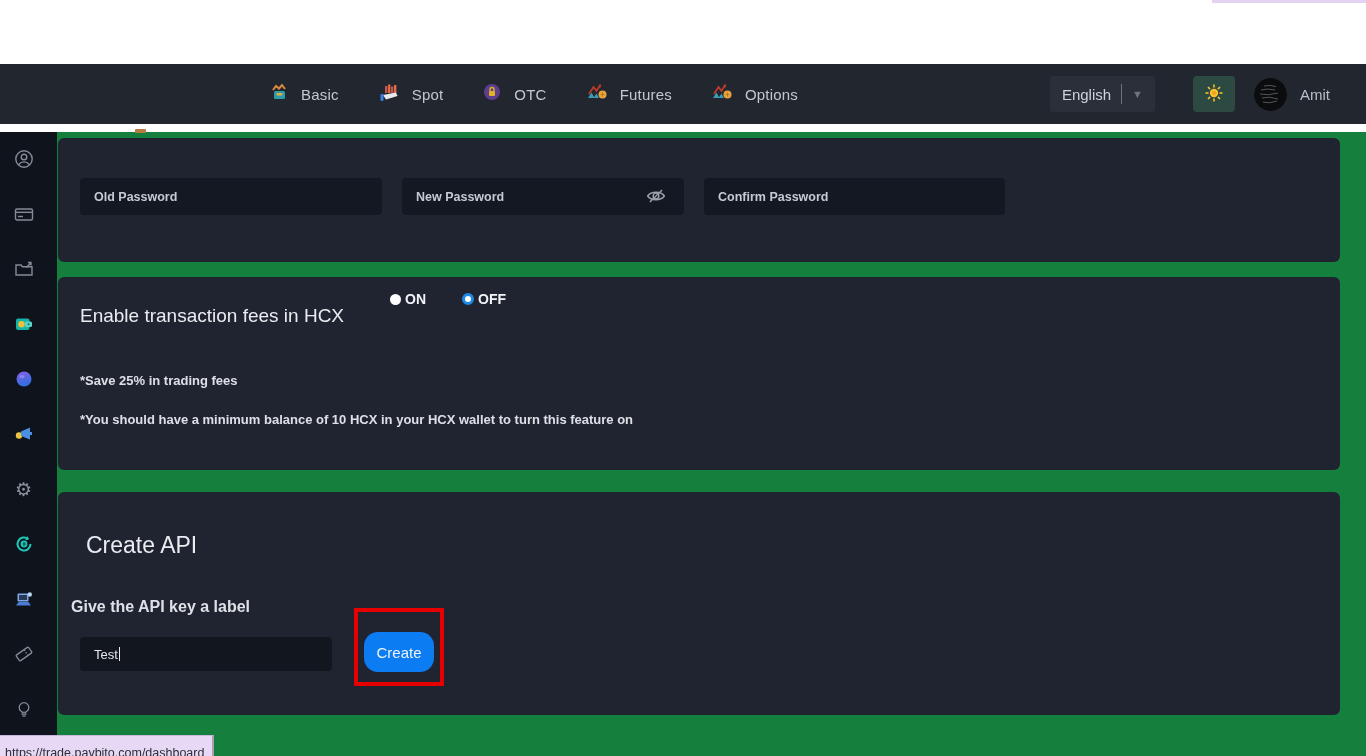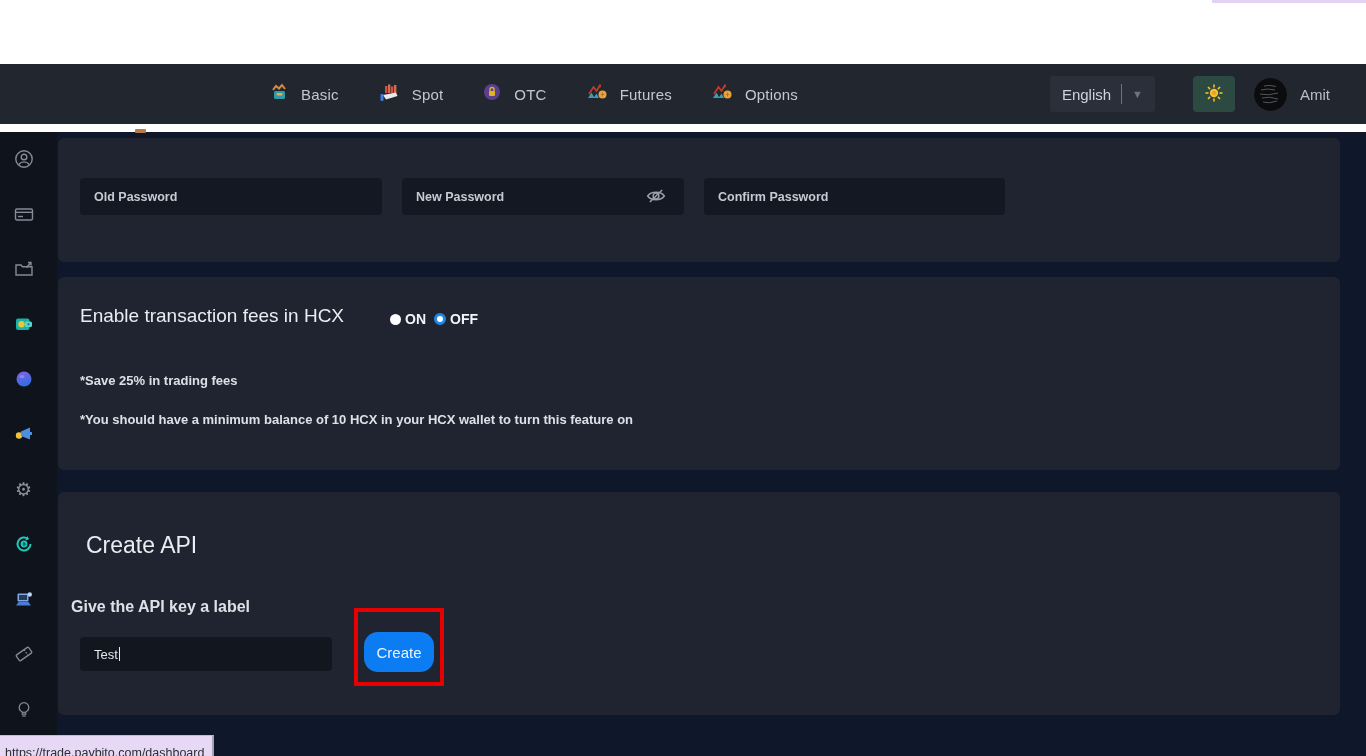--- a/index.html
+++ b/index.html
@@ -23,34 +23,34 @@
   .theme-btn { width:42px; height:36px; background:#2c4a41; border-radius:4px; display:flex; align-items:center; justify-content:center; margin-right:19px; cursor:pointer; border:none; }
   .avatar { width:33px; height:33px; border-radius:50%; overflow:hidden; margin-right:13px; cursor:pointer; }
   .user-name { color:#b9bfc7; font-size:15px; }
 
   
   .sidebar { position:absolute; left:0; top:132px; width:57px; height:624px; background:#0f131c; display:flex; flex-direction:column; align-items:center; padding-top:17px; padding-right:10px; gap:35px; }
   .side-ic { width:20px; height:20px; display:flex; align-items:center; justify-content:center; cursor:pointer; flex:0 0 auto; }
   .gear-glyph { font-family:"DejaVu Sans",sans-serif; color:#8a919c; font-size:19px; line-height:20px; }
 
   
-  .main { position:absolute; left:57px; top:132px; width:1309px; height:624px; background:#0f172a; }
+  .main { position:absolute; left:57px; top:132px; width:1309px; height:624px; background:#15803d; }
   .card { position:absolute; left:1px; width:1282px; background:#1f2430; border-radius:6px; }
   .card1 { top:6px; height:124px; }
   .card2 { top:145px; height:193px; }
   .card3 { top:360px; height:223px; }
   .clipped-frag { position:absolute; left:135px; top:129px; width:11px; height:4px; background:#b97a43; border-radius:1px; }
 
   .pw-input { position:absolute; top:40px; height:37px; background:#141822; border:none; border-radius:4px; color:#e4e7ec; font-size:12.5px; font-weight:600; padding:0 14px; font-family:"Liberation Sans","DejaVu Sans",sans-serif; outline:none; }
   .pw-input::placeholder { color:#c6cad2; opacity:1; font-weight:600; }
   .eye-wrap { position:absolute; left:588px; top:48px; width:20px; height:20px; cursor:pointer; }
   .green-btn { position:absolute; left:956px; top:40px; width:156px; height:36px; background:#2f9e44; border:none; border-radius:4px; color:#cfe0d2; font-size:15px; font-weight:500; cursor:pointer; font-family:"Liberation Sans","DejaVu Sans",sans-serif; }
 
   .hcx-title { position:absolute; left:22px; top:28px; color:#e9ecf1; font-size:19px; font-weight:400; }
-  .radio-row { position:absolute; left:332px; top:34px; display:flex; align-items:center; gap:8px; }
+  .radio-row { position:absolute; left:332px; top:14px; display:flex; align-items:center; gap:36px; }
   .radio-opt { display:flex; align-items:center; gap:4px; cursor:pointer; }
   .radio-on { width:11px; height:11px; border-radius:50%; background:#ffffff; }
   .radio-off { width:12px; height:12px; border-radius:50%; border:3px solid #1e88e5; background:#ffffff; }
   .radio-lbl { color:#f2f4f7; font-size:14px; font-weight:700; }
   .hcx-note { position:absolute; left:22px; color:#dde0e6; font-size:13px; font-weight:700; }
   .note1 { top:96px; } .note2 { top:135px; }
 
   .api-title { position:absolute; left:28px; top:40px; color:#e9ecf1; font-size:23px; font-weight:500; }
   .api-label { position:absolute; left:13px; top:106px; color:#dde0e6; font-size:16px; font-weight:700; }
   .api-input { position:absolute; left:22px; top:145px; width:252px; height:34px; background:#12161f; border-radius:4px; display:flex; align-items:center; padding:0 14px; cursor:text; }

